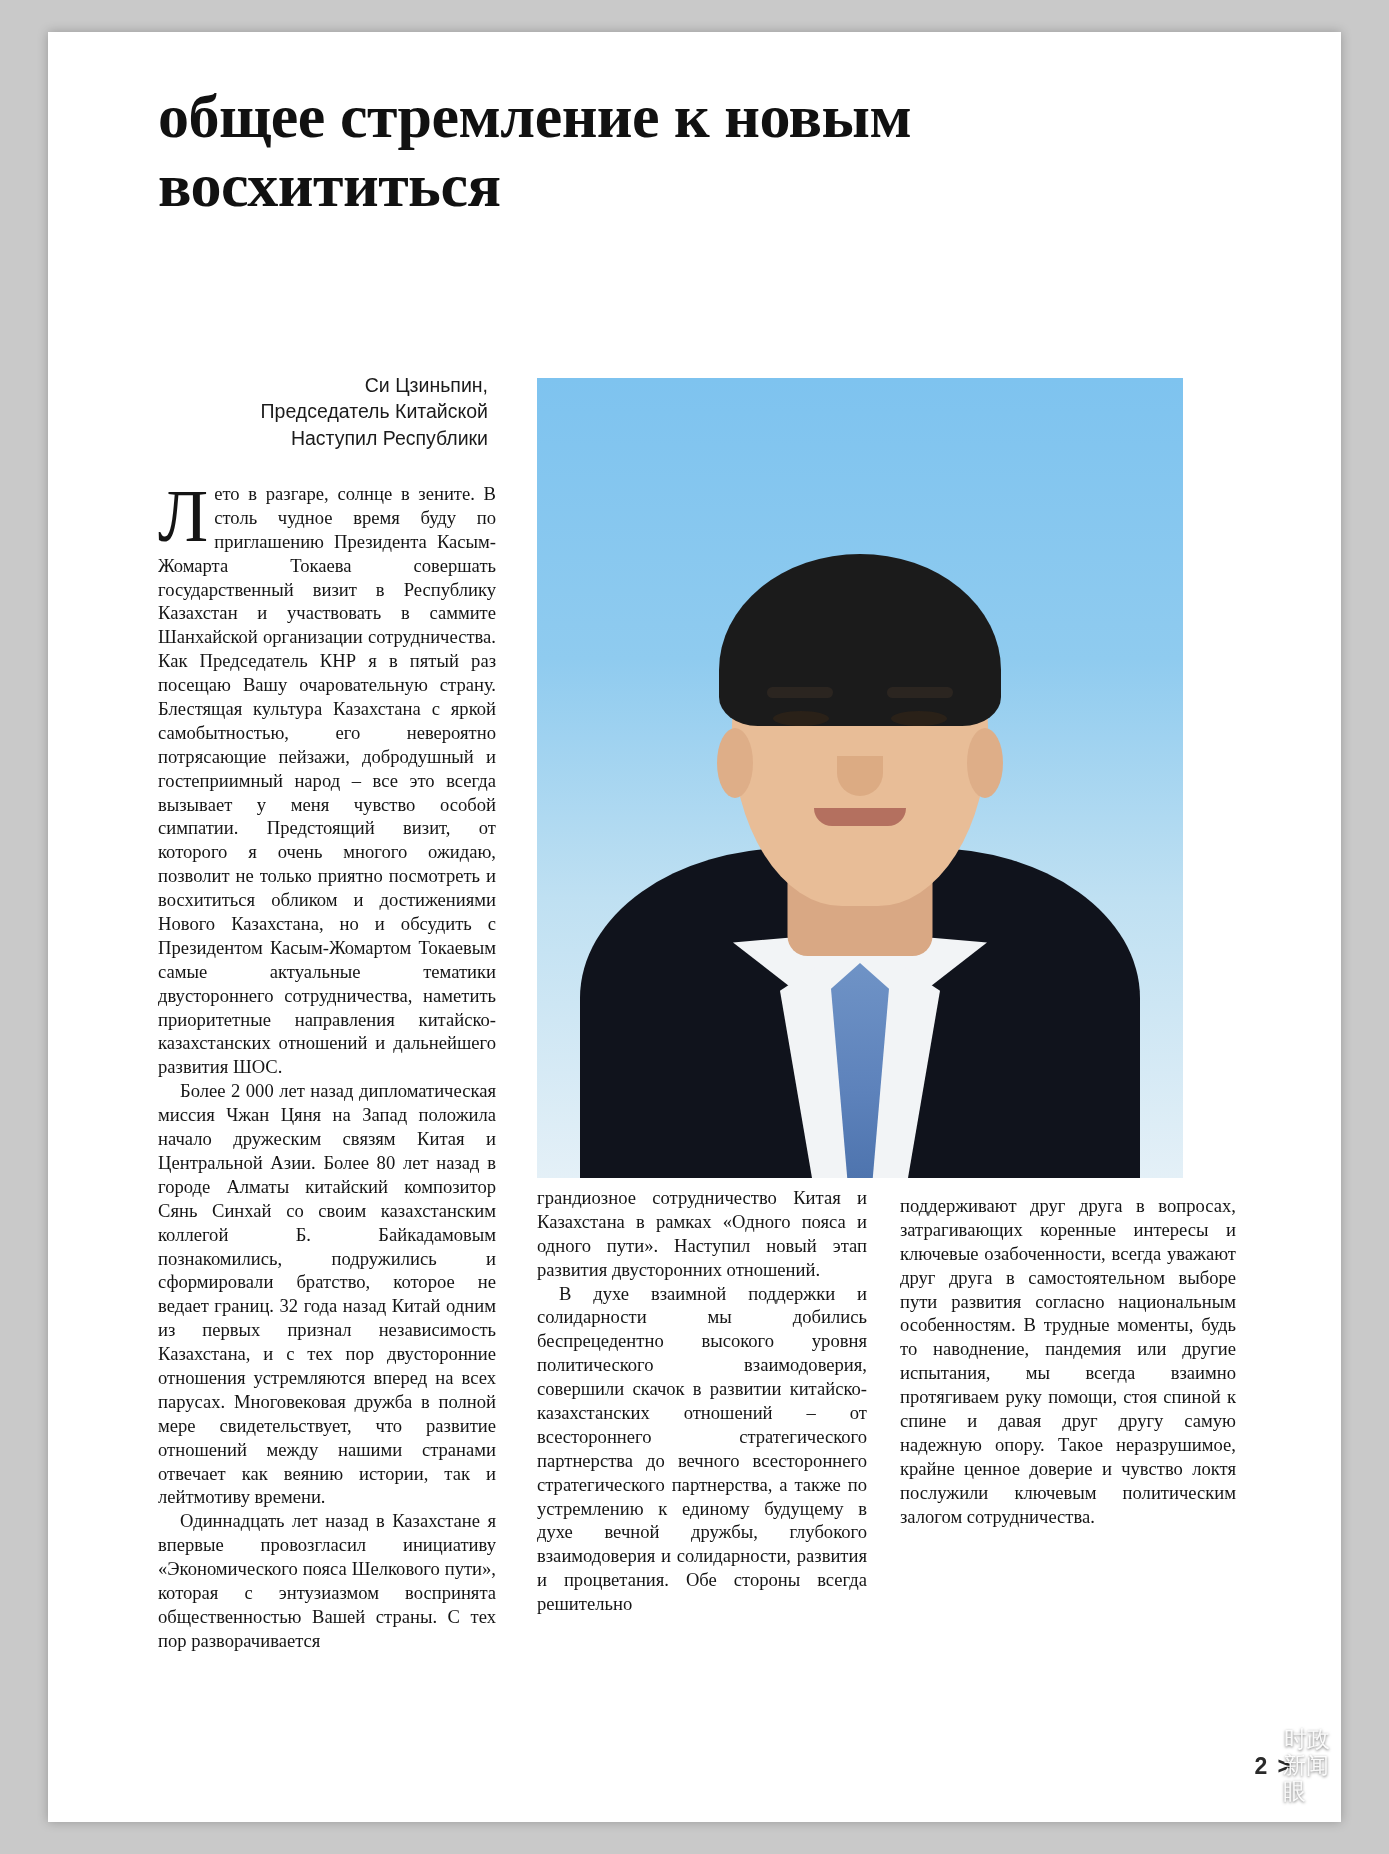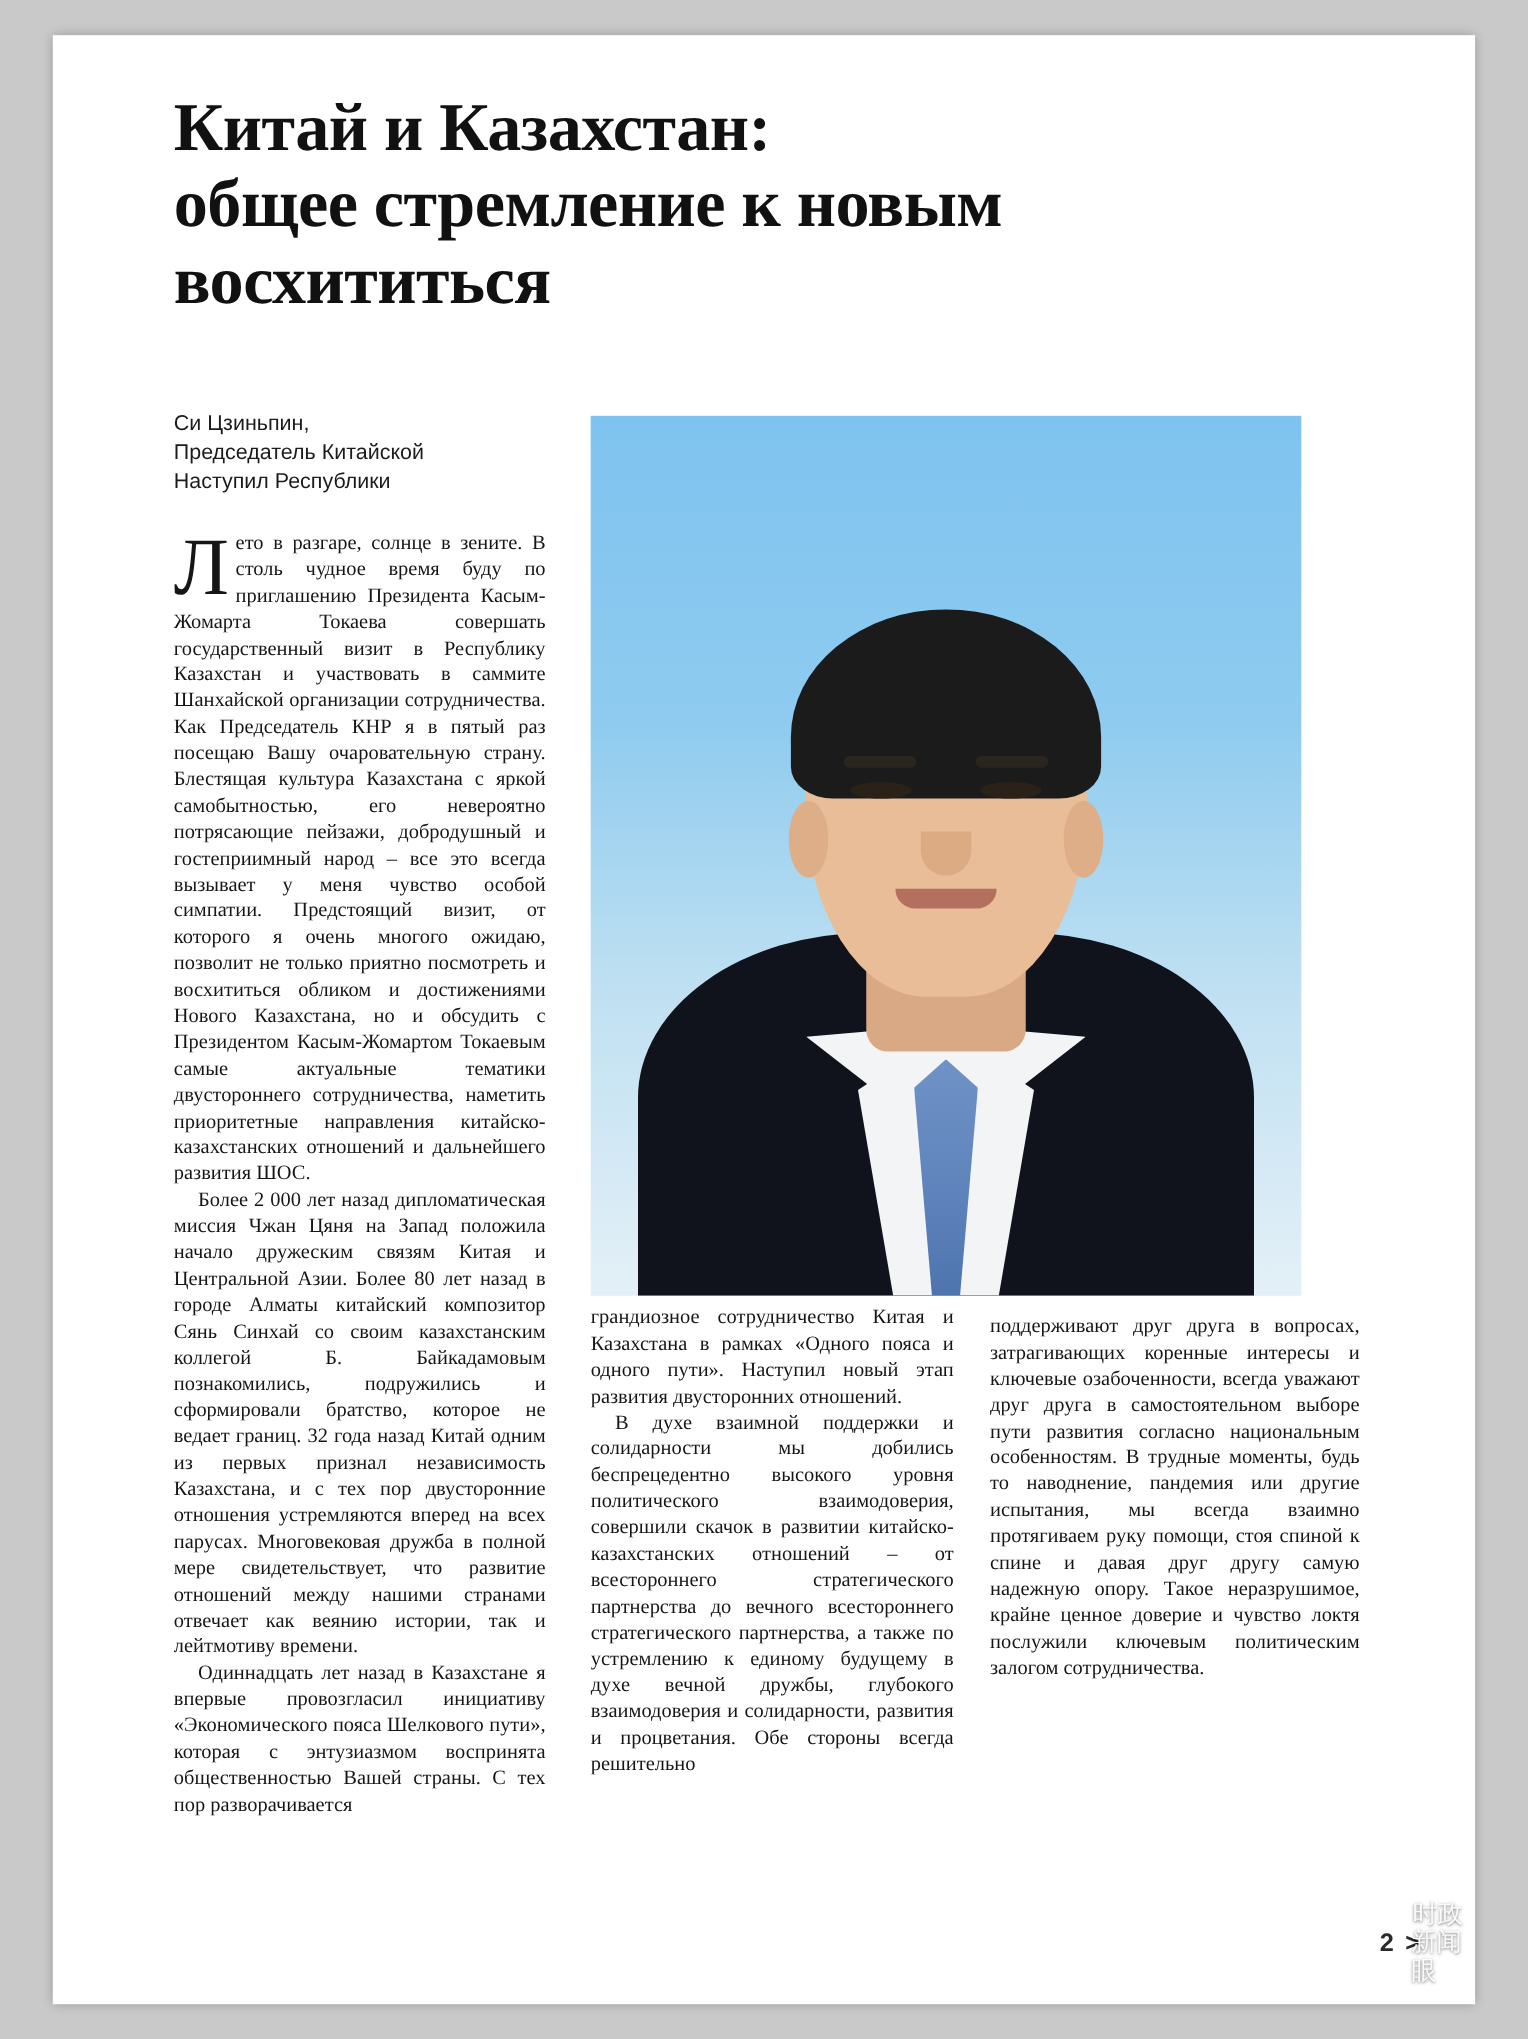--- a/index.html
+++ b/index.html
@@ -46,20 +46,21 @@
   
   .byline {
     position: absolute;
     left: 48px;
     top: 300px;
     width: 330px;
     font-family: "Liberation Sans", sans-serif;
     font-size: 19.5px;
     line-height: 1.35;
     color: #1b1b1b;
+    text-align: right;
   }
   .byline .ln { display: block; }
   
   .photo {
     position: absolute;
     left: 427px;
     top: 306px;
     width: 646px;
     height: 800px;
     background:
@@ -238,21 +239,20 @@
   }
   .watermark span { display: block; padding-left: 48px; }
 </style>
 </head>
 <body>
 
 <div class="page">
   <div class="inner">
 
     <h1 class="headline">
-      <span class="ln">Китай и Казахстан:</span>
       <span class="ln">общее стремление к новым</span>
       <span class="ln">восхититься</span>
     </h1>
 
     <div class="byline">
       <span class="ln">Си Цзиньпин,</span>
       <span class="ln">Председатель Китайской</span>
       <span class="ln">Наступил Республики</span>
     </div>
 

